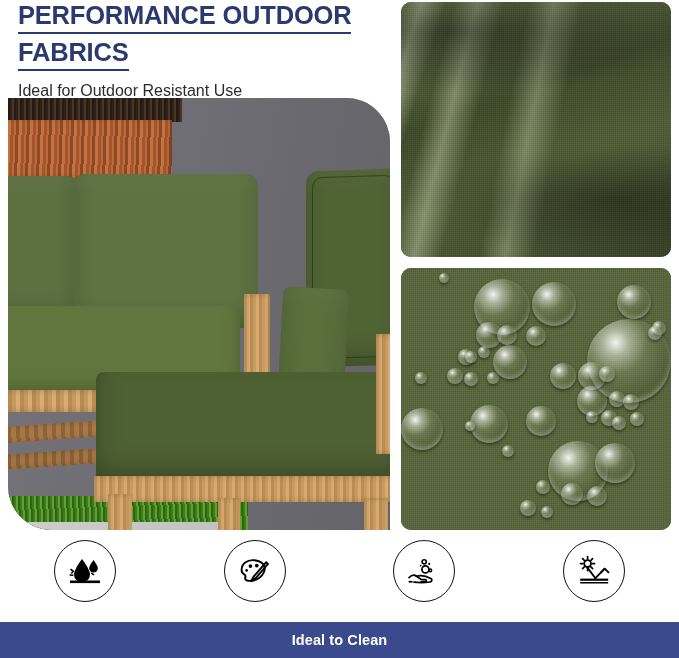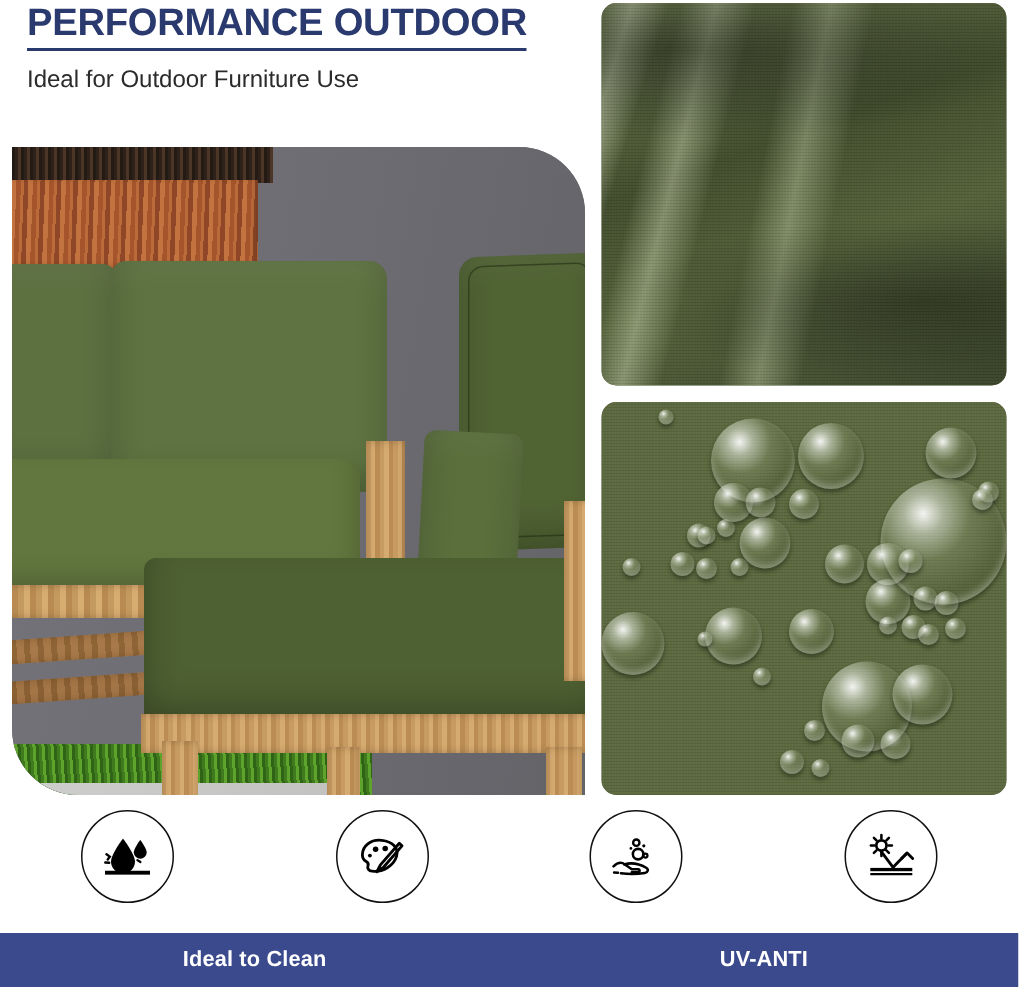--- a/index.html
+++ b/index.html
@@ -126,22 +126,23 @@
   .bar-item { flex:1; text-align:center; color:#fff; font-size:14.5px; font-weight:700; letter-spacing:.1px; }
 </style>
 </head>
 <body>
 
 <div class="page">
 
   <div class="header">
     <div class="title">
       <span class="title-line l1">PERFORMANCE OUTDOOR</span>
-    </div>
-    <div class="subtitle">Ideal for Outdoor Furniture Use</div>
+      <span class="title-line l2">FABRICS</span>
+    </div>
+    <div class="subtitle">Ideal for Outdoor Resistant Use</div>
   </div>
 
   <div class="photo">
     <div class="ph-wall"></div>
     <div class="ph-screen"></div>
     <div class="ph-woodpanel"></div>
 
     <div class="ph-grass"></div>
     <div class="ph-patio"></div>
 
@@ -281,16 +282,15 @@
           <rect x="6.2" y="27.6" width="28" height="2.2" fill="#000"></rect>
           <rect x="6.2" y="31" width="28" height="1.5" fill="#000"></rect>
         </svg>
       </div>
     </div>
 
   </div>
 
   <div class="bar">
     <div class="bar-item">Ideal to Clean</div>
-    <div class="bar-item">UV-ANTI</div>
   </div>
 
 </div>
 
 </body></html>

